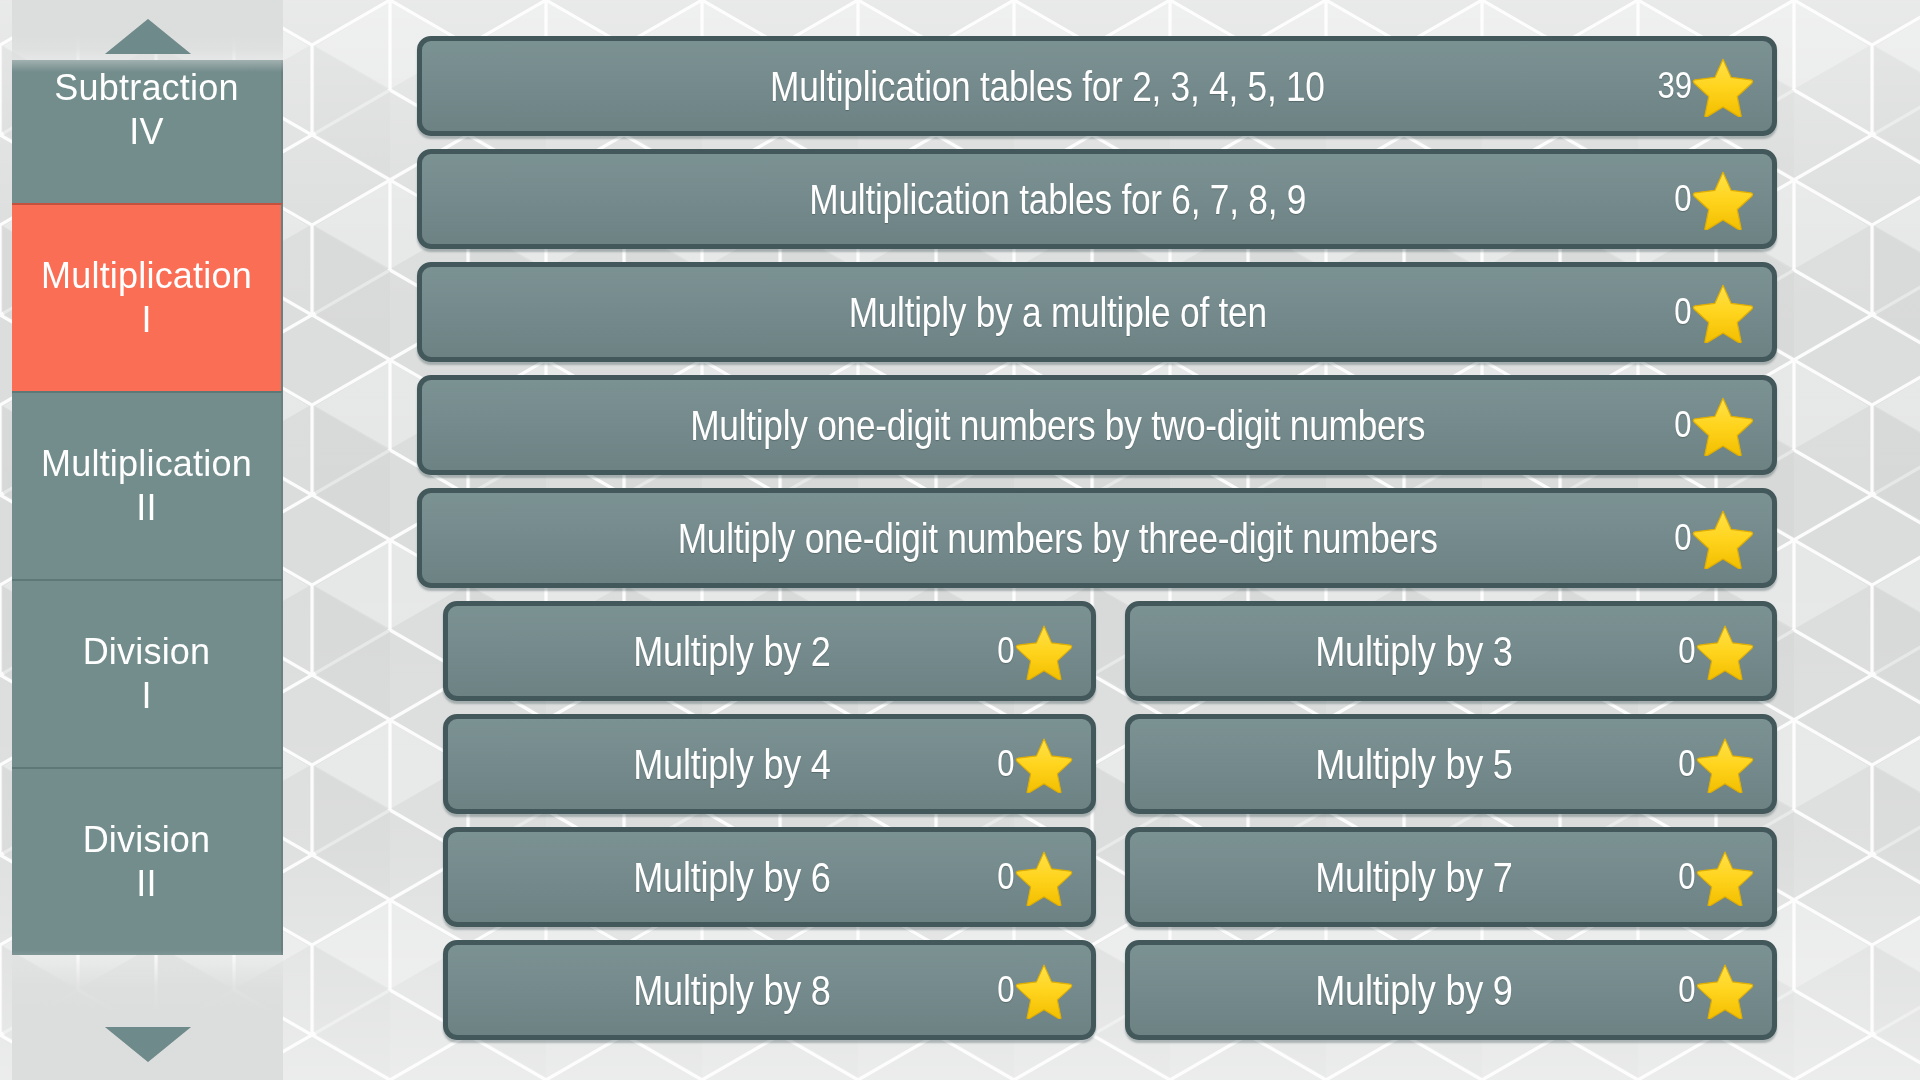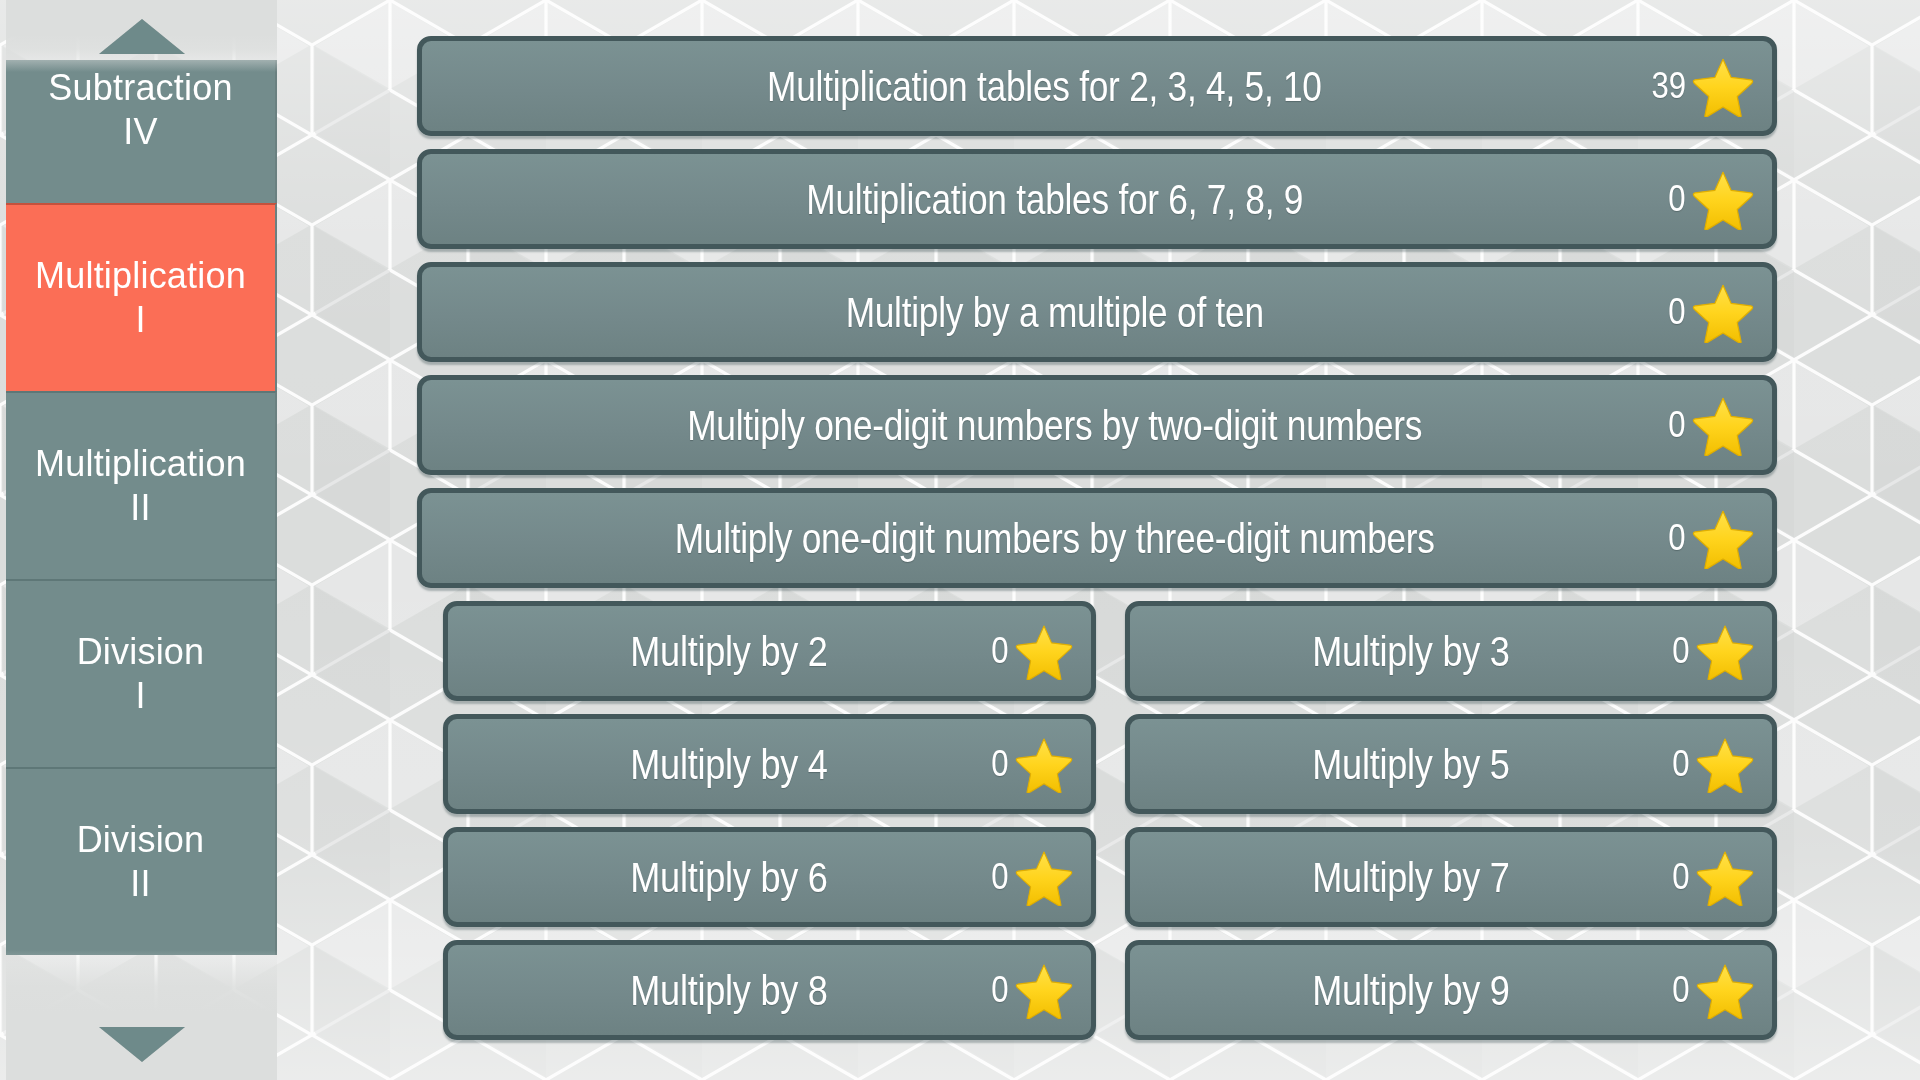--- a/index.html
+++ b/index.html
@@ -36,21 +36,21 @@
     z-index: 1;
     background:
       linear-gradient(to bottom, rgba(255,255,255,0.38) 0%, rgba(255,255,255,0.05) 22%,
                       rgba(255,255,255,0.00) 50%, rgba(255,255,255,0.10) 78%, rgba(255,255,255,0.45) 100%);
     pointer-events: none;
   }
 
   
   .sidebar {
     position: absolute;
-    left: 6px;
+    left: 12px;
     top: 0;
     width: 271px;
     height: 1080px;
     z-index: 5;
   }
 
   .sidebar-arrow {
     position: absolute;
     left: 0;
     width: 271px;
@@ -181,21 +181,21 @@
     text-shadow: 0 1px 1px rgba(40,55,58,0.35);
   }
   .lvl-btn.half .lvl-title {
     transform: scaleX(0.84);
   }
 
   .score-wrap {
     flex: 0 0 auto;
     display: flex;
     align-items: center;
-    gap: 6px;
+    gap: 0;
     margin-left: 10px;
     justify-content: space-between;
   }
   .score-num {
     color: #ffffff;
     font-size: 37px;
     font-weight: 400;
     min-width: 20px;
     text-align: right;
     transform: scaleX(0.84);

